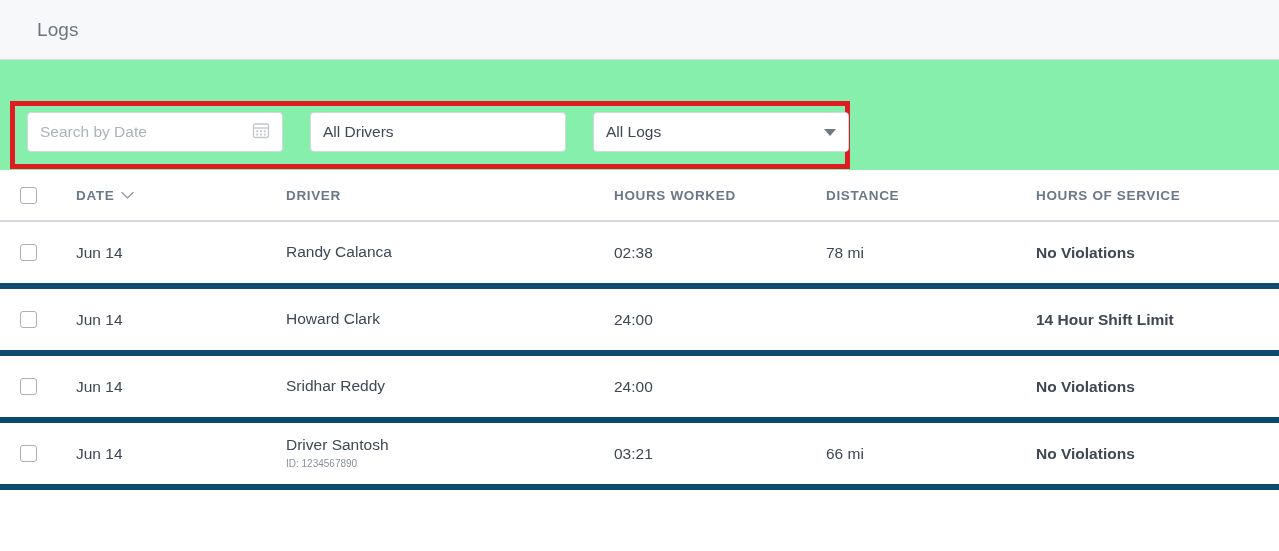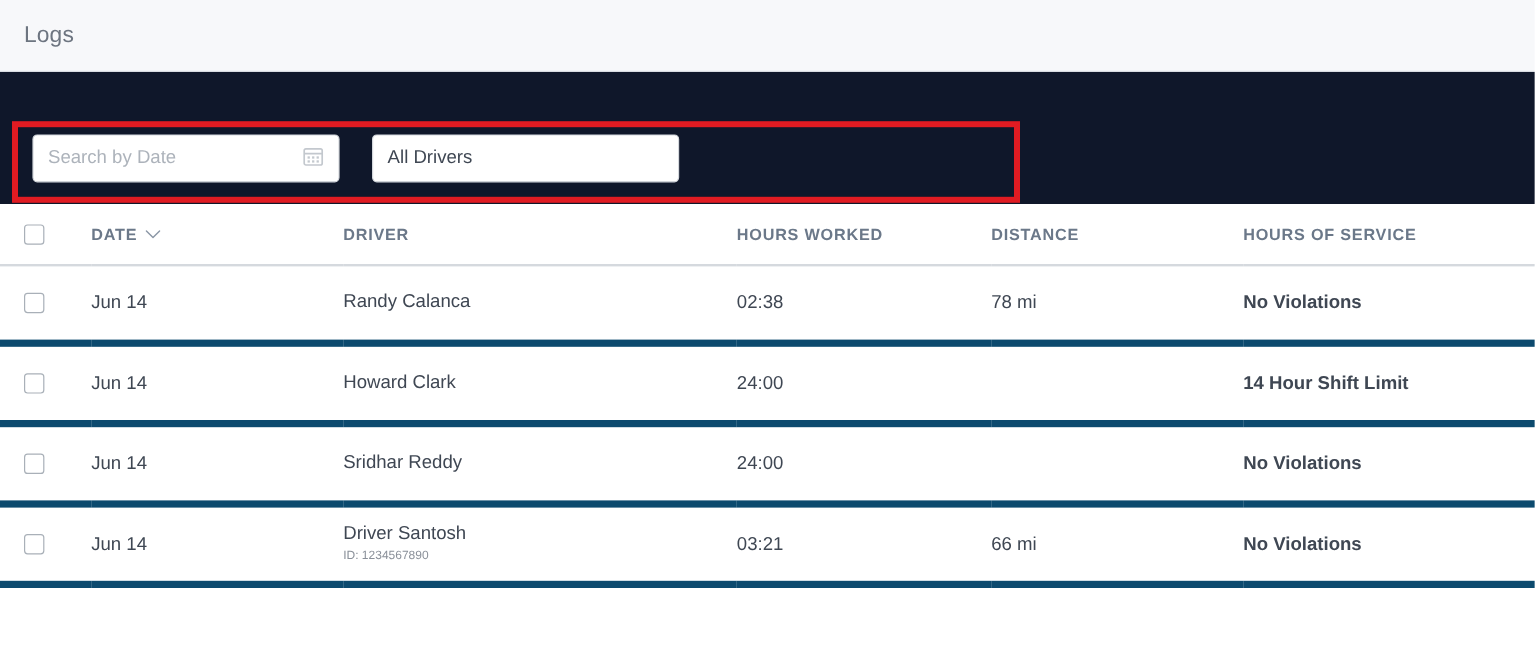--- a/index.html
+++ b/index.html
@@ -16,35 +16,35 @@
     -webkit-font-smoothing: antialiased;
   }
 
   
   .page-header {
     height: 60px;
     background: #f7f8fa;
     border-bottom: 1px solid #d8dce1;
     display: flex;
     align-items: center;
-    padding-left: 20px;
+    padding-left: 37px;
     box-sizing: border-box;
   }
   .page-title {
     font-size: 19px;
     color: #6d7580;
     font-weight: 400;
     letter-spacing: 0.1px;
   }
 
   
   .filter-region {
     position: relative;
     height: 110px;
-    background: #0f172a;
+    background: #86efac;
     text-decoration: underline;
   }
   .highlight-box {
     position: absolute;
     left: 10px;
     top: 41px;
     width: 840px;
     height: 68px;
     border: 5px solid #e01b22;
     box-sizing: border-box;
@@ -178,20 +178,24 @@
           <rect x="8.05" y="12.6" width="1.9" height="1.9" fill="#c3c8ce"></rect>
           <rect x="11.8" y="12.6" width="1.9" height="1.9" fill="#c3c8ce"></rect>
         </svg>
       </span>
     </div>
 
     <div class="field field-drivers">
       <span>All Drivers</span>
     </div>
 
+    <div class="field field-logs">
+      <span>All Logs</span>
+      <span class="caret"></span>
+    </div>
 
   </div>
 </div>
 
 <table class="logs">
   <thead>
     <tr>
       <th class="c-check">
         <span class="chk"></span>
       </th>

